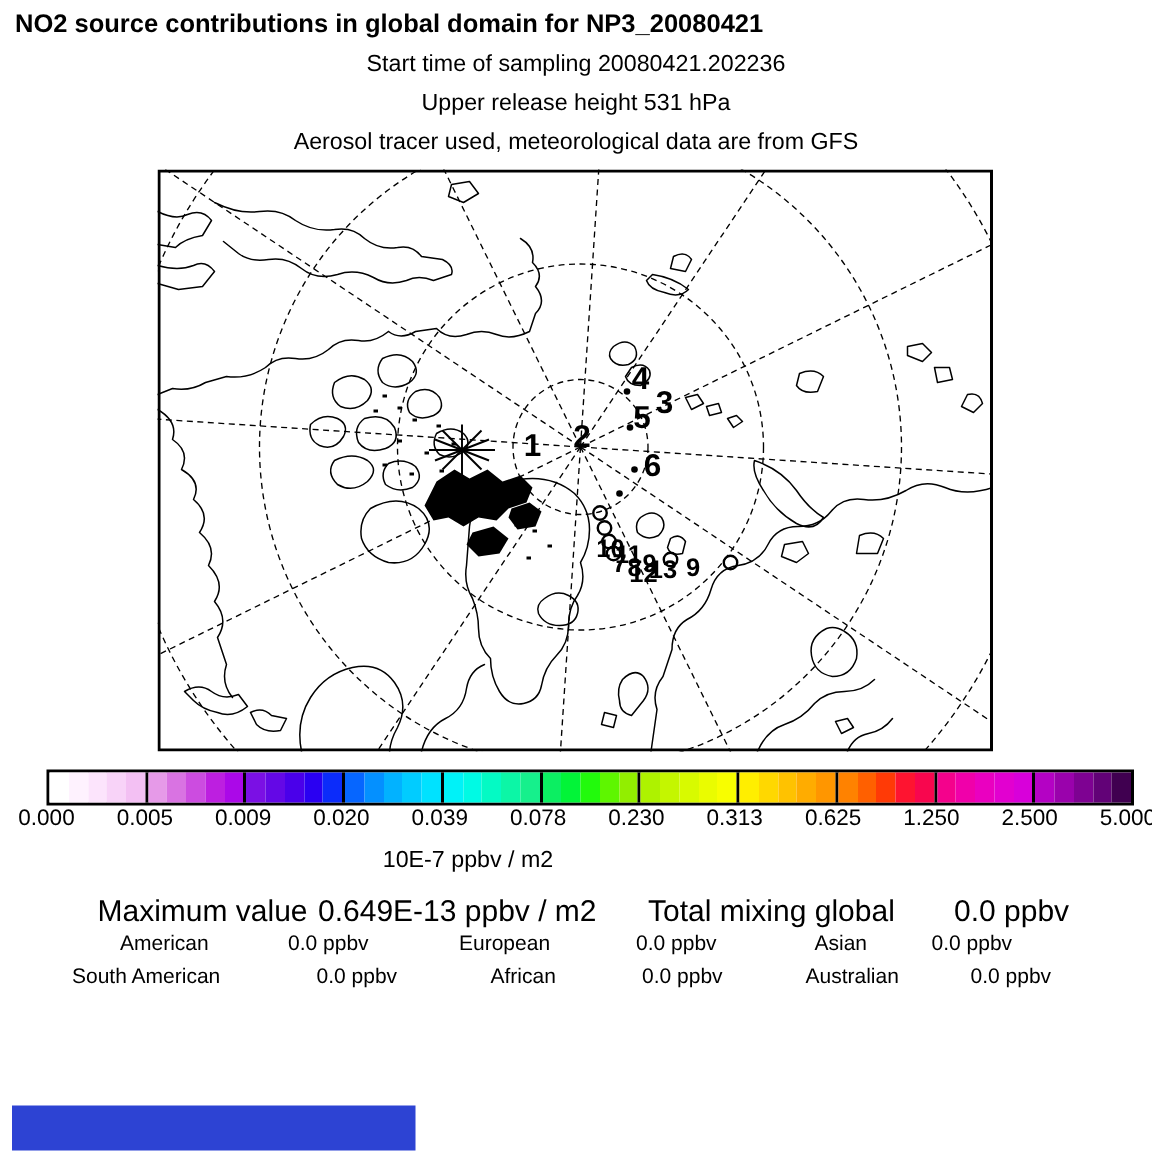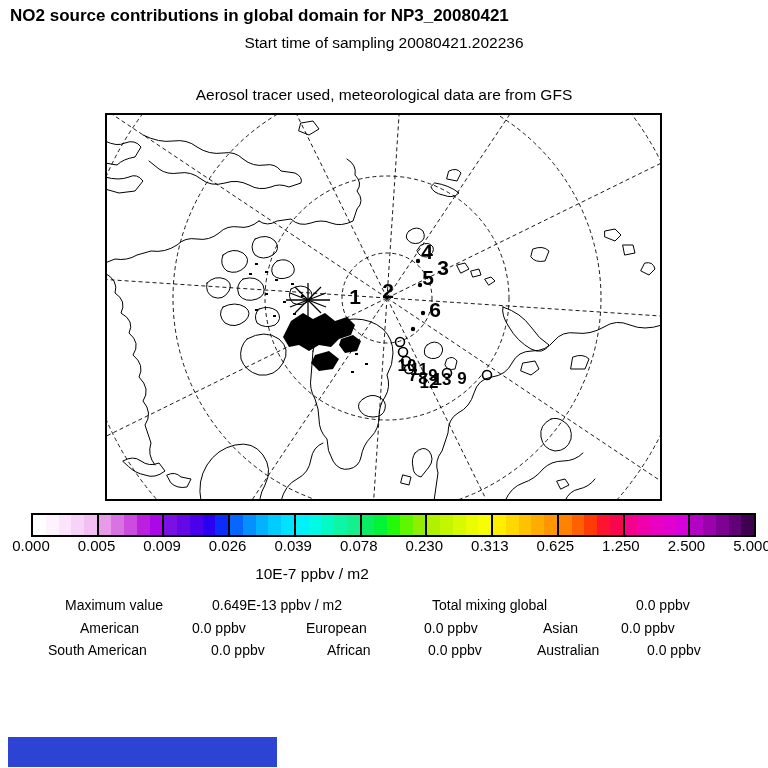--- a/index.html
+++ b/index.html
@@ -17,33 +17,34 @@
   .map-wrap{left:105px;top:113px;width:557px;height:388px;}
   svg text.pt{font-family:"Liberation Sans","DejaVu Sans",sans-serif;font-weight:bold;font-size:21px;text-anchor:middle;}
   svg text.cl{font-size:17px;}
   .colorbar{left:31px;top:513px;width:721px;height:20px;display:flex;border:2px solid #000;box-sizing:content-box;}
   .cb-seg{flex:1;display:flex;border-left:2px solid #000;}
   .cb-seg:first-child{border-left:none;}
   .cb-cell{flex:1;}
   .cb-ticks{left:0;top:537px;width:768px;height:18px;}
   .cb-tick{position:absolute;transform:translateX(-50%);font-weight:normal;font-size:15px;white-space:nowrap;}
   .units{top:565px;left:312px;transform:translateX(-50%);font-size:15.5px;white-space:nowrap;}
-  .stat{font-size:14px;white-space:nowrap;}
+  .stat{font-size:20px;white-space:nowrap;}
   .stat-sm{font-size:14px;white-space:nowrap;}
   .row1{top:597px;} .row2{top:620px;} .row3{top:642px;}
   .blue-bar{left:8px;top:737px;width:269px;height:30px;}
 </style>
 </head>
 <body>
 
 <div class="abs title">NO2 source contributions in global domain for NP3_20080421</div>
 <div class="abs hline hline2">
   <span>Start time of sampling 20080421.202236</span>
 </div>
 <div class="abs hline hline3">
+  <span>Upper release height  531 hPa</span>
 </div>
 <div class="abs hline hline4">
   <span>Aerosol tracer used, meteorological data are from GFS</span>
 </div>
 
 <div class="abs map-wrap">
 <svg width="557" height="388" viewBox="0 0 557 388" xmlns="http://www.w3.org/2000/svg">
 
   <g fill="none" stroke="#000" stroke-width="0.9" stroke-dasharray="4 3">
     <circle cx="282" cy="185" r="45"></circle>
@@ -252,21 +253,21 @@
       <div class="cb-cell" style="background: rgb(154, 2, 172);"></div>
       <div class="cb-cell" style="background: rgb(126, 2, 146);"></div>
       <div class="cb-cell" style="background: rgb(98, 2, 119);"></div>
       <div class="cb-cell" style="background: rgb(64, 0, 80);"></div>
     </div>
   </div>
 <div class="abs cb-ticks">
     <span class="cb-tick" style="left: 31px;">0.000</span>
     <span class="cb-tick" style="left: 96.545px;">0.005</span>
     <span class="cb-tick" style="left: 162.09px;">0.009</span>
-    <span class="cb-tick" style="left: 227.635px;">0.026</span>
+    <span class="cb-tick" style="left: 227.635px;">0.020</span>
     <span class="cb-tick" style="left: 293.18px;">0.039</span>
     <span class="cb-tick" style="left: 358.725px;">0.078</span>
     <span class="cb-tick" style="left: 424.27px;">0.230</span>
     <span class="cb-tick" style="left: 489.815px;">0.313</span>
     <span class="cb-tick" style="left: 555.36px;">0.625</span>
     <span class="cb-tick" style="left: 620.905px;">1.250</span>
     <span class="cb-tick" style="left: 686.45px;">2.500</span>
     <span class="cb-tick" style="left: 751.995px;">5.000</span>
   </div>
 <div class="abs units">10E-7 ppbv / m2</div>

